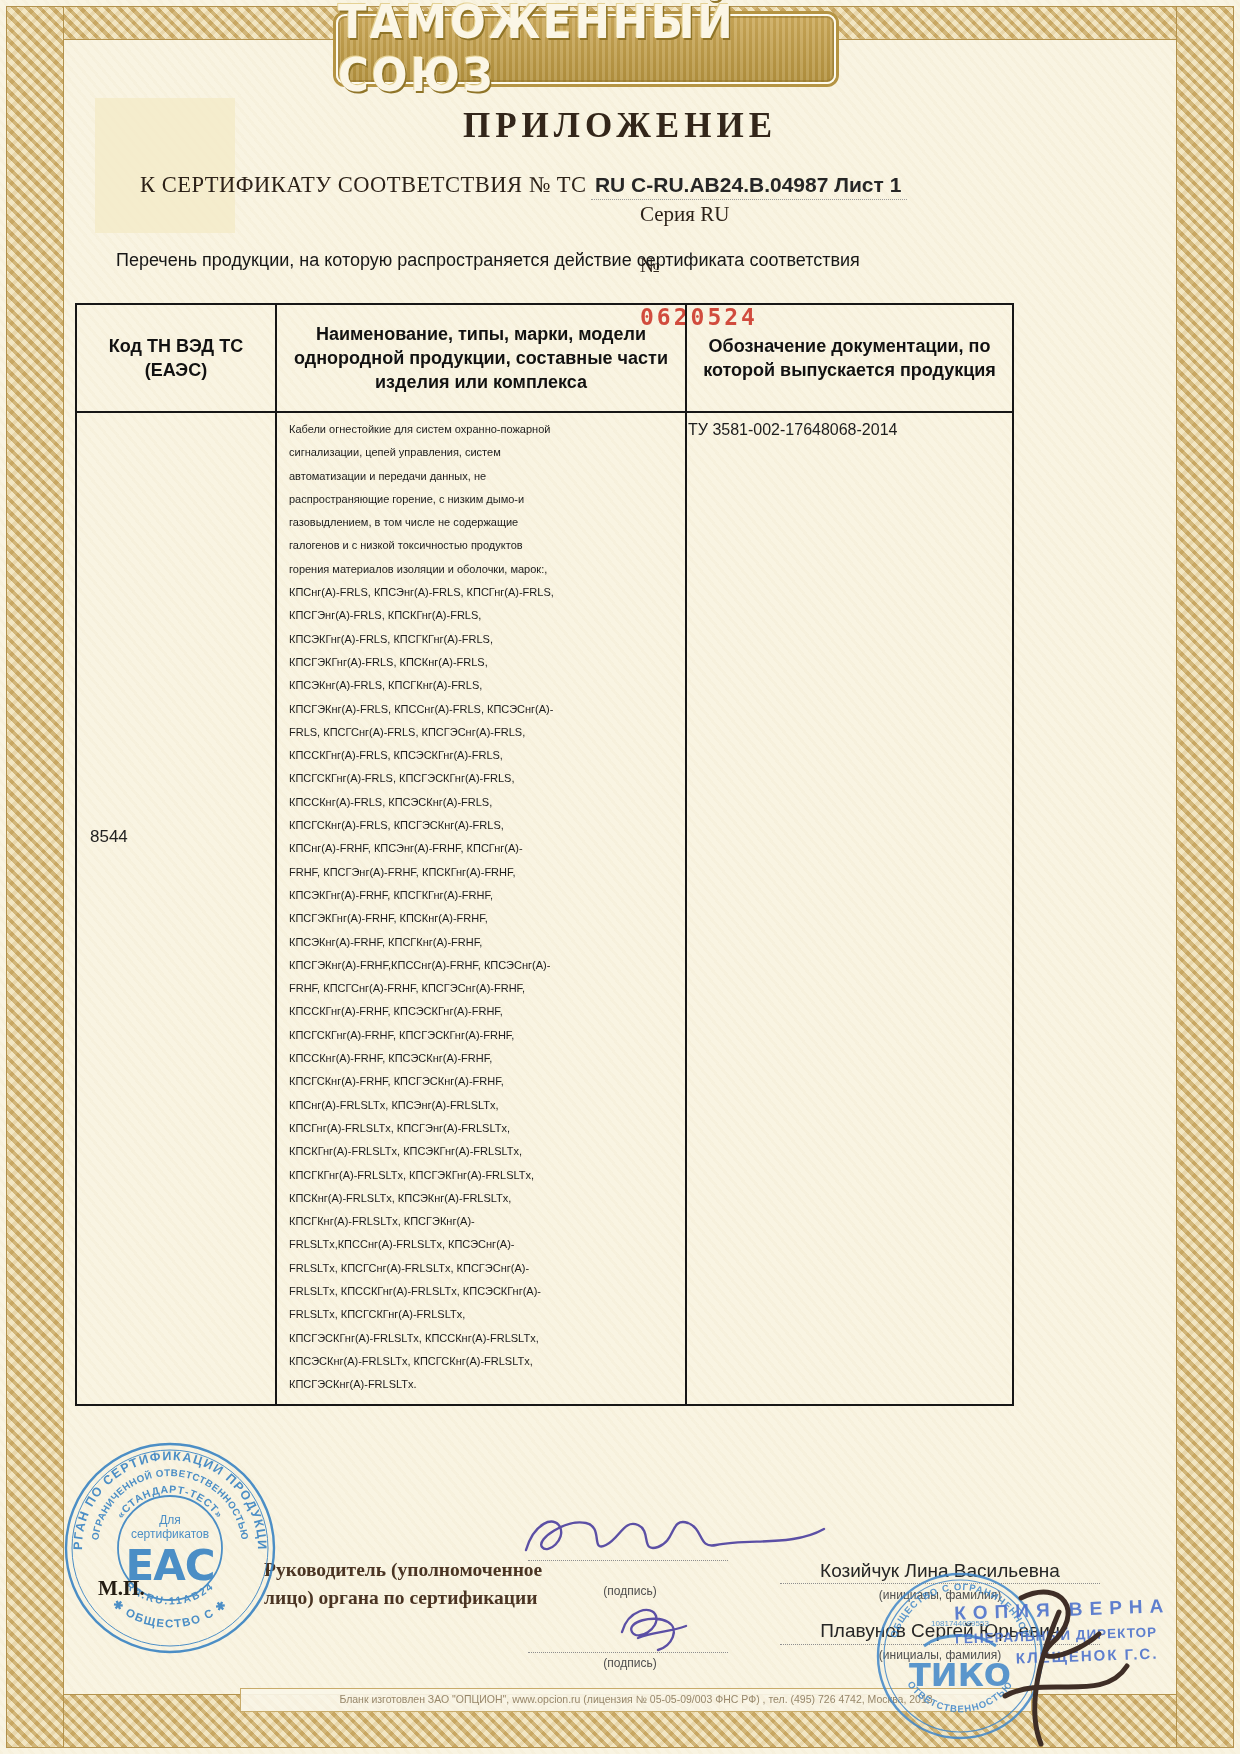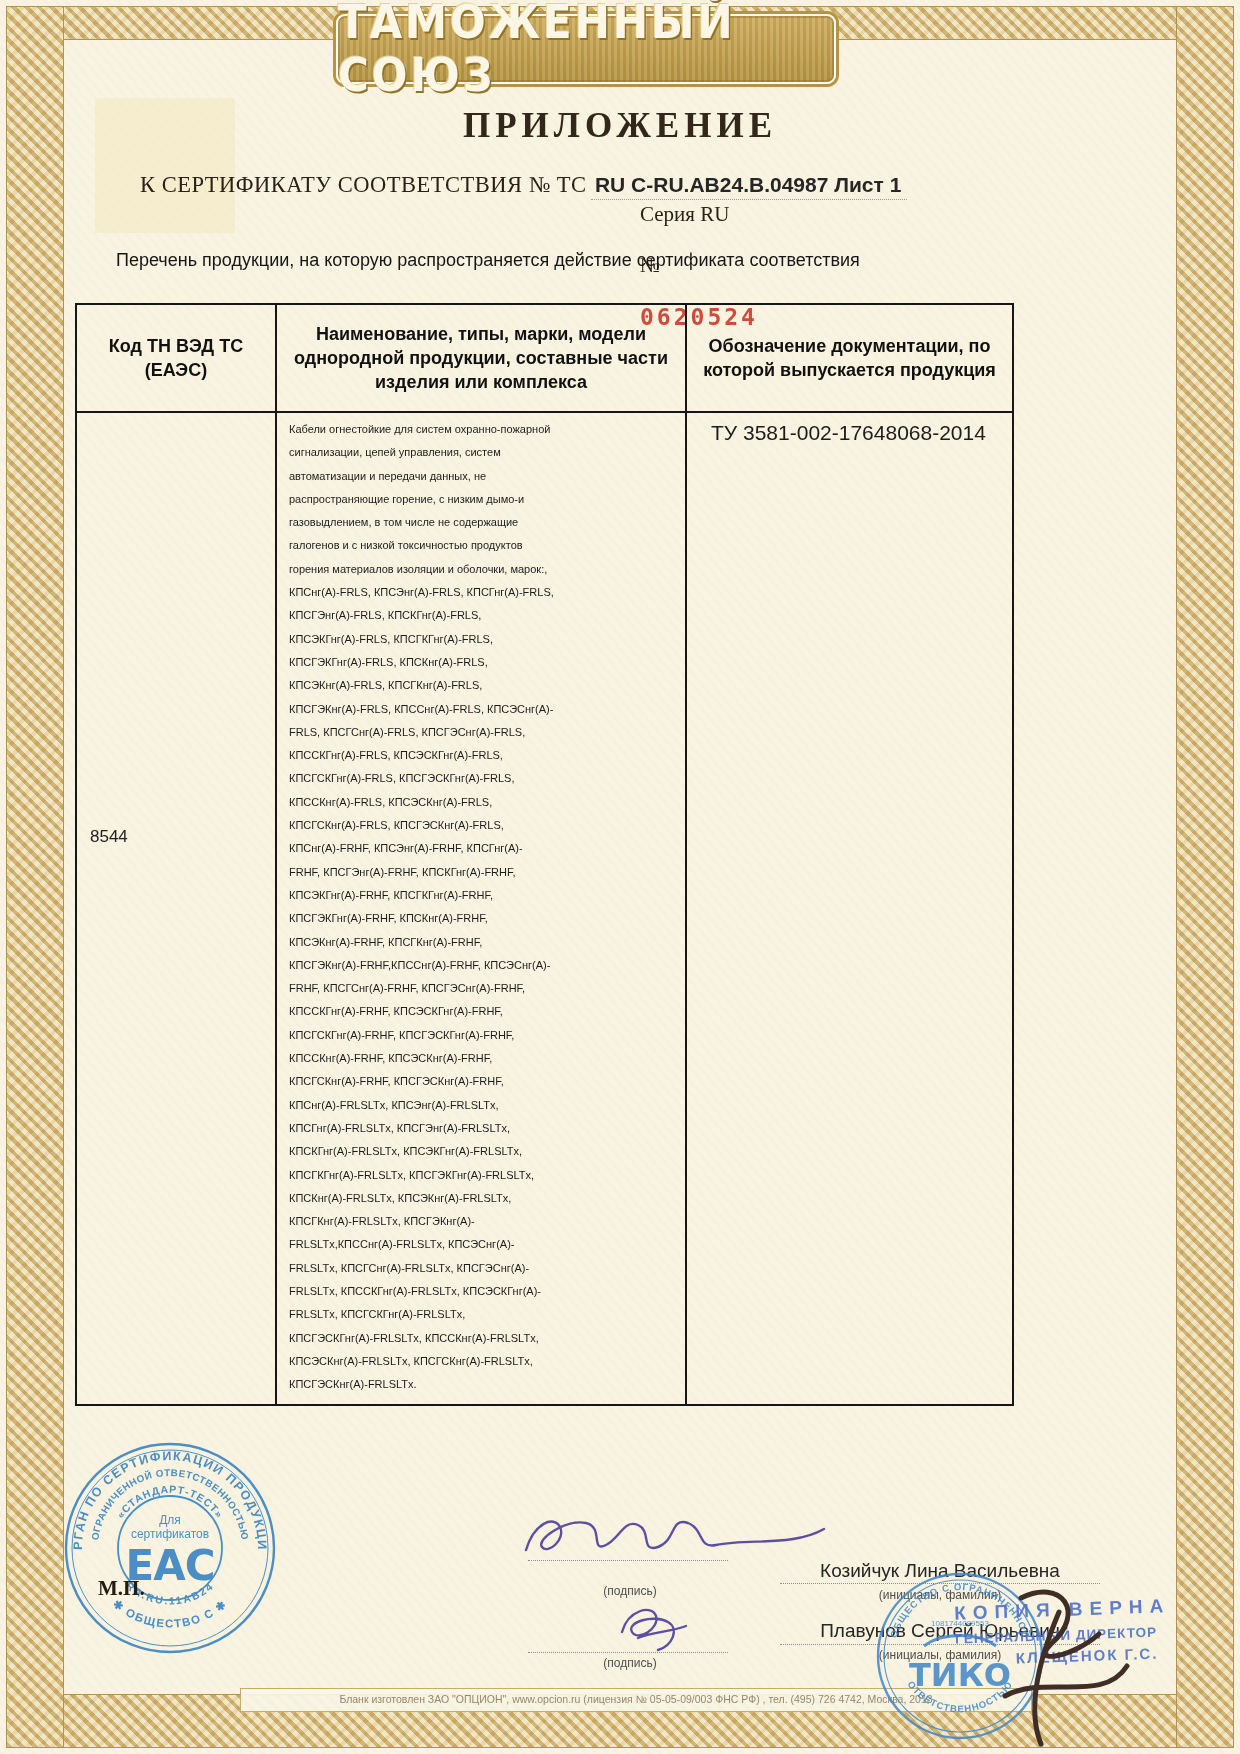--- a/index.html
+++ b/index.html
@@ -59,21 +59,21 @@
   .products{position:absolute;left:75px;top:303px;z-index:2;border-collapse:collapse;table-layout:fixed;width:937px;}
   .products th,.products td{border:2px solid #161616;}
   .products th{
     font-size:18px;font-weight:bold;text-align:center;vertical-align:middle;
     height:98px;padding:4px 10px;line-height:1.35;color:#111;
   }
   .products td{vertical-align:top;}
   td.code-cell{vertical-align:middle;margin-left:24px;}
   .code-val{position:relative;top:-72px;display:block;padding-left:12px;font-size:17px;color:#222;}
   .desc-cell{white-space:pre-line;font-size:11px;line-height:23.3px;padding:5px 6px 8px 12px;color:#1c1c1c;}
-  .doc-cell{font-size:21px;padding:8px 24px;color:#1c1c1c;}
+  .doc-cell{font-size:16px;padding:8px 1px;color:#1c1c1c;}
 
   
   .serif-label{
     position:absolute;z-index:2;font-family:"Liberation Serif", serif;font-weight:bold;
     font-size:19.5px;line-height:28px;color:#4a3423;white-space:pre-line;
   }
   .mp{position:absolute;left:98px;top:1576px;z-index:4;font-family:"Liberation Serif", serif;font-weight:bold;font-size:21px;color:#241c13;}
   .sig-line{position:absolute;z-index:2;border-bottom:1px dotted #8f8f8f;}
   .sig-caption{position:absolute;z-index:2;font-size:12px;color:#4e4e4e;text-align:center;}
   .name{position:absolute;z-index:2;font-size:19px;color:#262626;text-align:center;}
@@ -212,20 +212,22 @@
       <text font-size="10.5" letter-spacing="1"><textPath href="#arc-mid2" startOffset="50%" text-anchor="middle">«СТАНДАРТ-ТЕСТ»</textPath></text>
       <text font-size="10.5" letter-spacing="2"><textPath href="#arc-code" startOffset="50%" text-anchor="middle">RA.RU.11АВ24</textPath></text>
       <text x="110" y="86" font-size="12" font-weight="normal" text-anchor="middle">Для</text>
       <text x="110" y="100" font-size="12" font-weight="normal" text-anchor="middle">сертификатов</text>
       <text x="110" y="142" font-size="42" text-anchor="middle" letter-spacing="-1" font-family="DejaVu Sans, sans-serif">ЕАС</text>
     </g>
   </svg>
 
   <div class="mp">М.П.</div>
 
+  <div class="serif-label" style="left:264px;top:1556px;width:300px">Руководитель (уполномоченное
+лицо) органа по сертификации</div>
 
   <svg class="sig-svg" style="left:520px;top:1505px" width="310" height="60" viewBox="0 0 310 60">
     <path d="M6,45 C14,18 34,10 40,22 C46,34 28,50 22,42 C16,34 46,14 66,18 C84,22 70,48 86,40 C100,33 104,14 118,20 C132,26 120,48 138,42 C156,36 150,12 168,18 C184,24 178,44 196,40 C230,33 272,42 304,24" fill="none" stroke="#5b4fa5" stroke-width="2.4" stroke-linecap="round"></path>
   </svg>
   <div class="sig-line" style="left:528px;top:1560px;width:200px"></div>
   <div class="sig-caption" style="left:560px;top:1584px;width:140px">(подпись)</div>
 
   <svg class="sig-svg" style="left:608px;top:1598px" width="90" height="58" viewBox="0 0 90 58">
     <path d="M14,34 C20,12 44,6 48,18 C52,30 30,44 24,34 C18,24 46,16 60,24 C72,31 64,48 50,52 M30,40 C44,34 62,34 78,28" fill="none" stroke="#5b4fa5" stroke-width="2.4" stroke-linecap="round"></path>
   </svg>

